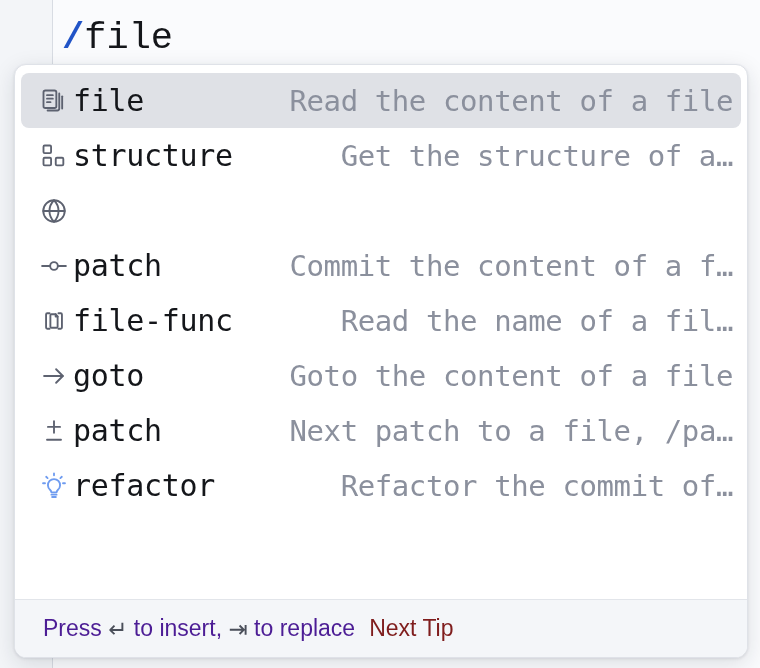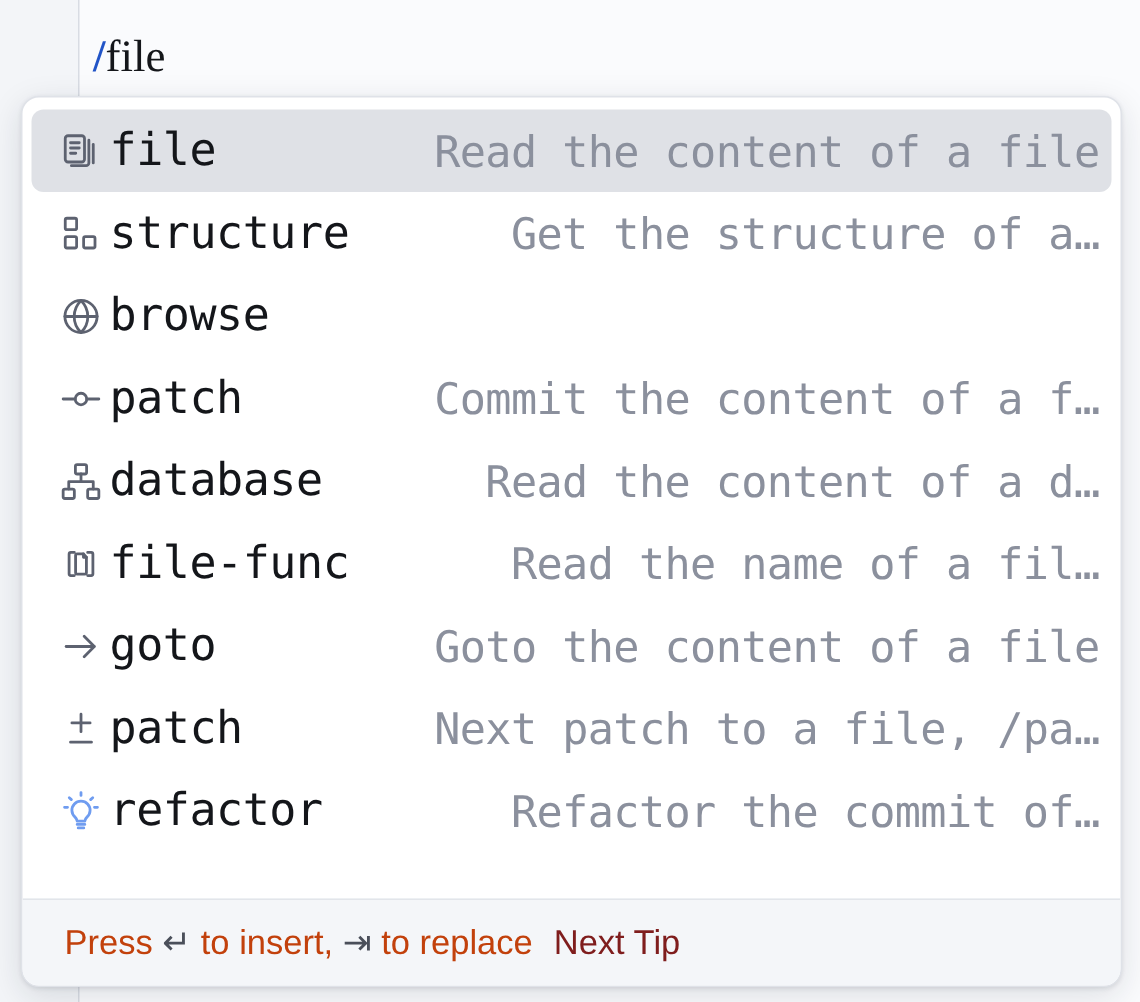--- a/index.html
+++ b/index.html
@@ -27,22 +27,22 @@
   }
   .editor-left-strip {
     position: absolute;
     left: 0; top: 0;
     width: 52px; height: 668px;
     background: #f3f5f8;
   }
   .editor-line {
     position: absolute;
     left: 62px; top: 16px;
-    font-family: Liberation Serif, serif;
-    font-size: 30px;
+    font-family: Liberation Mono, monospace;
+    font-size: 37px;
     letter-spacing: 0px;
     line-height: 44px;
     white-space: pre;
   }
   .slash { color: #2154c7; font-weight: 600; }
   .cmdtext { color: #14161a; }
 
   
   .popup {
     position: absolute;
@@ -120,21 +120,21 @@
     background: #f4f6f9;
     border-top: 1px solid #e2e5ea;
     display: flex;
     align-items: center;
     padding-left: 28px;
     gap: 0px;
   }
   .footer .hint {
     font-family: "Liberation Sans", sans-serif;
     font-size: 23px;
-    color: #c2410c;
+    color: #4c1d95;
     white-space: pre;
   }
   .footer .key {
     font-family: "DejaVu Sans", sans-serif;
     font-size: 23px;
     color: #4a4f5a;
   }
   .footer .next-tip {
     font-family: "Liberation Sans", sans-serif;
     font-size: 23px;
@@ -182,46 +182,32 @@
           <span class="desc">Get the structure of a…</span>
         </div>
         <div class="row">
           <span class="icon">
             <svg width="28" height="28" viewBox="0 0 24 24" fill="none" stroke="#5d6270" stroke-width="1.6" stroke-linecap="round" stroke-linejoin="round">
               <circle cx="12" cy="12" r="9.2"></circle>
               <path d="M2.8 12h18.4"></path>
               <path d="M12 2.8c2.6 2.6 3.9 6 3.9 9.2s-1.3 6.6-3.9 9.2c-2.6-2.6-3.9-6-3.9-9.2S9.4 5.4 12 2.8z"></path>
             </svg>
           </span>
-          <span class="name">browse</span>
           <span class="spacer"></span>
         </div>
         <div class="row">
           <span class="icon">
             <svg width="28" height="28" viewBox="0 0 24 24" fill="none" stroke="#5d6270" stroke-width="1.6" stroke-linecap="round" stroke-linejoin="round">
               <circle cx="12" cy="12" r="3.3"></circle>
               <path d="M1.8 12h6.9M15.3 12h6.9"></path>
             </svg>
           </span>
           <span class="name">patch</span>
           <span class="spacer"></span>
           <span class="desc">Commit the content of a f…</span>
-        </div>
-        <div class="row">
-          <span class="icon">
-            <svg width="28" height="28" viewBox="0 0 24 24" fill="none" stroke="#5d6270" stroke-width="1.6" stroke-linecap="round" stroke-linejoin="round">
-              <rect x="8.8" y="2.3" width="6.4" height="5.4" rx="1"></rect>
-              <rect x="1.8" y="16.3" width="6.4" height="5.4" rx="1"></rect>
-              <rect x="15.8" y="16.3" width="6.4" height="5.4" rx="1"></rect>
-              <path d="M12 7.7v4.4M5 16.3v-4.2h14v4.2"></path>
-            </svg>
-          </span>
-          <span class="name">database</span>
-          <span class="spacer"></span>
-          <span class="desc">Read the content of a d…</span>
         </div>
         <div class="row">
           <span class="icon">
             <svg width="28" height="28" viewBox="0 0 24 24" fill="none" stroke="#5d6270" stroke-width="1.6" stroke-linecap="round" stroke-linejoin="round">
               <path d="M8.2 18.6H6.2a1 1 0 0 1-1-1V6.4a1 1 0 0 1 1-1h2"></path>
               <path d="M15.8 5.4h2a1 1 0 0 1 1 1v11.2a1 1 0 0 1-1 1h-2"></path>
               <path d="M13.4 6.2H9.8a.9.9 0 0 0-.9.9v9.8a.9.9 0 0 0 .9.9h4.4a.9.9 0 0 0 .9-.9V8.1z"></path>
               <path d="M13.4 6.2v2h1.7"></path>
             </svg>
           </span>

